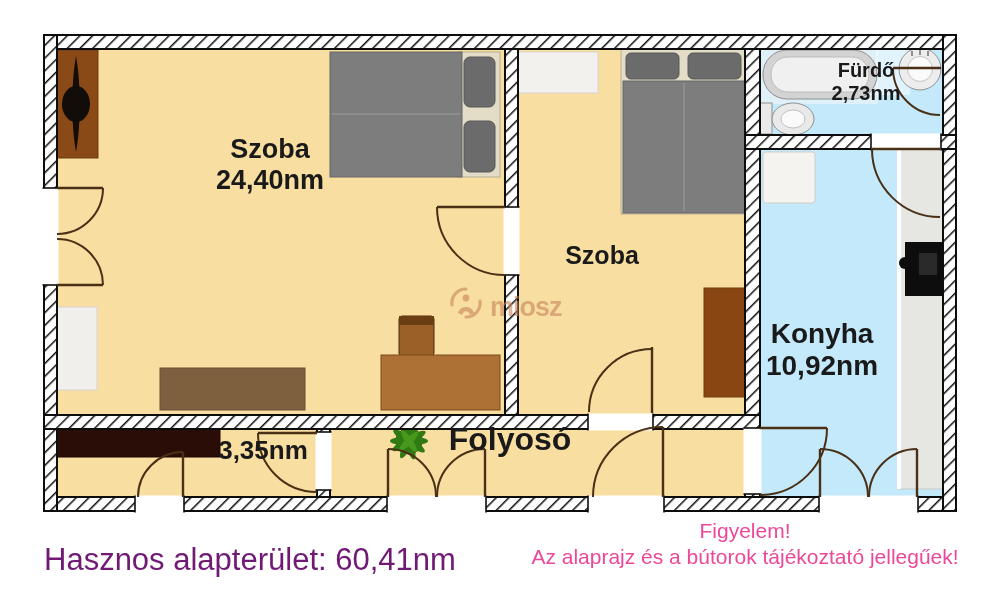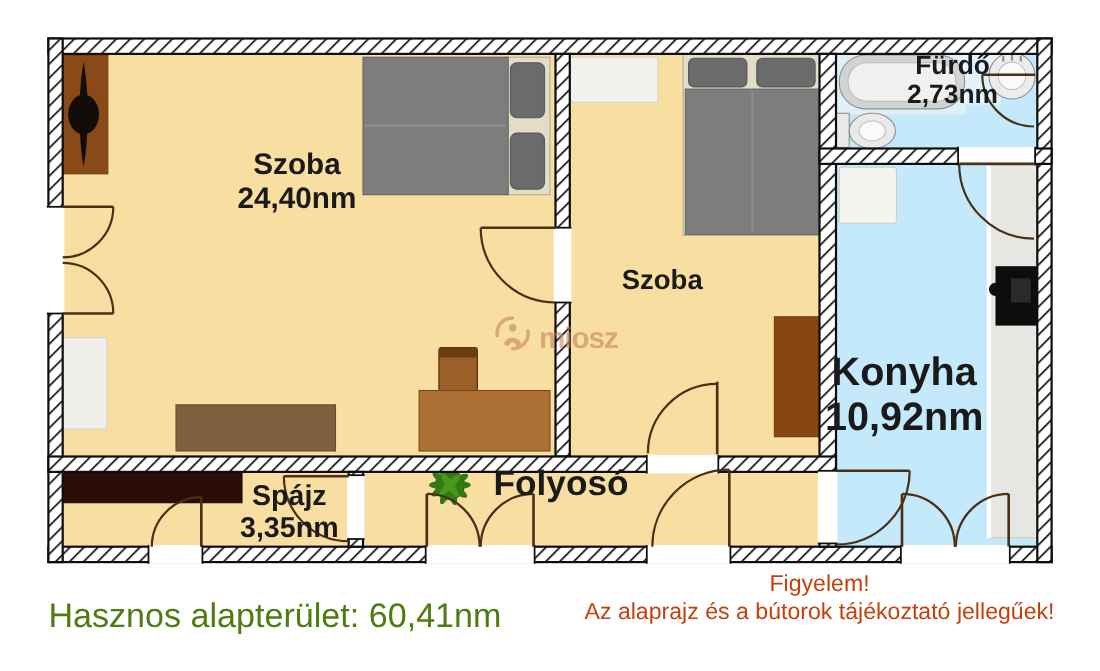--- a/index.html
+++ b/index.html
@@ -10,23 +10,23 @@
   .opening{fill:#ffffff;stroke:none;}
   .jamb{stroke:var(--wall-line,#0d0d0d);stroke-width:1.6;}
   .door{fill:none;stroke:var(--door-line,#4a3016);stroke-width:2;}
   .leaf{stroke:var(--door-line,#4a3016);stroke-width:2.4;}
   .floor-warm{fill:var(--floor-warm,#F8DEA0);}
   .floor-cool{fill:var(--floor-cool,#C3E9FA);}
   .room-label{position:absolute;text-align:center;font-weight:700;
               color:var(--text,#1a1a1a);line-height:1.13;letter-spacing:0;}
   .room-label span{display:block;}
   .footer-total{position:absolute;left:44px;top:542px;font-size:31px;font-weight:400;
-                color:#4d7c0f;white-space:nowrap;}
+                color:#701a75;white-space:nowrap;}
   .footer-notice{position:absolute;left:512px;top:518px;width:466px;text-align:center;
-                 font-size:21px;color:#c2410c;line-height:1.25;}
+                 font-size:21px;color:#ec4899;line-height:1.25;}
   .footer-notice span{display:block;}
   .watermark{position:absolute;left:446px;top:283px;display:flex;align-items:flex-end;
              gap:4px;opacity:0.62;pointer-events:none;}
   .watermark .wm-text{font-size:27px;font-weight:700;letter-spacing:-1px;
                       color:var(--accent-watermark,#c8875f);}
 </style>
 </head>
 <body>
 
 <div id="stage">
@@ -233,30 +233,29 @@
     </g>
   </svg>
 
   <div class="room-label" style="left:150px;top:134px;width:240px;font-size:27px;">
     <span>Szoba</span>
     <span>24,40nm</span>
   </div>
   <div class="room-label" style="left:502px;top:241px;width:200px;font-size:25px;">
     <span>Szoba</span>
   </div>
-  <div class="room-label" style="left:786px;top:46px;width:160px;font-size:24px;">
+  <div class="room-label" style="left:786px;top:59px;width:160px;font-size:20px;">
     <span>Fürdő</span>
     <span>2,73nm</span>
   </div>
-  <div class="room-label" style="left:732px;top:318px;width:180px;font-size:36px;">
+  <div class="room-label" style="left:732px;top:318px;width:180px;font-size:28px;">
     <span>Konyha</span>
     <span>10,92nm</span>
   </div>
   <div class="room-label" style="left:183px;top:436px;width:160px;font-size:26px;">
-    <span>Spájz</span>
     <span>3,35nm</span>
   </div>
   <div class="room-label" style="left:410px;top:421px;width:200px;font-size:32px;">
     <span>Folyosó</span>
   </div>
 
   <div class="watermark">
     <svg width="40" height="40" viewBox="0 0 40 40">
       <g fill="none" stroke="#c8875f" stroke-width="3.2" stroke-linecap="round">
         <path d="M6,22 A14 14 0 0 1 20,6"></path>

